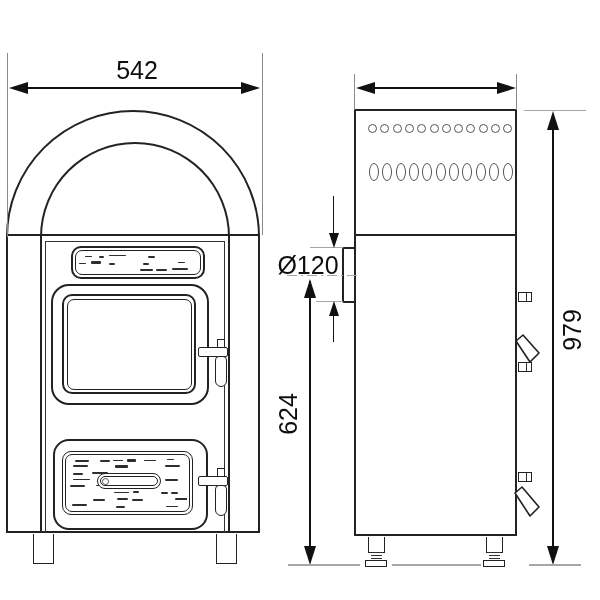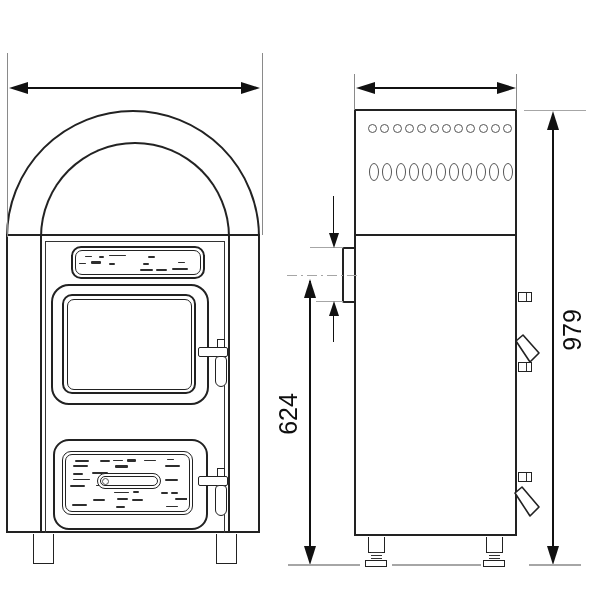--- a/index.html
+++ b/index.html
@@ -186,20 +186,21 @@
     <div class="box" style="left:483px;top:560px;width:22px;height:7px;border-width:1.8px;background:#fff;"></div>
   </div>
 
   <div class="view">
 
     <div class="vline ext" style="left:7px;top:53px;height:184px;"></div>
     <div class="vline ext" style="left:262px;top:53px;height:182px;"></div>
     <div class="hline" style="left:26px;top:87px;width:218px;"></div>
     <div class="arr left" style="left:9px;top:81.5px;"></div>
     <div class="arr right" style="left:241px;top:81.5px;"></div>
+    <div class="dimtext" style="left:87px;top:57px;width:100px;">542</div>
 
     <div class="vline ext" style="left:354px;top:74px;height:36px;"></div>
     <div class="vline ext" style="left:516px;top:74px;height:36px;"></div>
     <div class="hline" style="left:372px;top:87px;width:127px;"></div>
     <div class="arr left" style="left:356px;top:81.5px;"></div>
     <div class="arr right" style="left:497px;top:81.5px;"></div>
 
     <div class="hline cons" style="left:524px;top:110px;width:62px;"></div>
     <div class="vline" style="left:552px;top:115px;height:437px;"></div>
     <div class="arr up" style="left:546.5px;top:111px;"></div>
@@ -207,20 +208,21 @@
     <div class="dimtext vert" style="left:532px;top:317px;width:80px;height:26px;">979</div>
 
     <div class="vline" style="left:309px;top:281px;height:272px;"></div>
     <div class="arr up" style="left:303.5px;top:279px;"></div>
     <div class="arr down" style="left:303.5px;top:546px;"></div>
     <div class="dimtext vert" style="left:248px;top:401px;width:80px;height:26px;">624</div>
 
     <div class="hline cons" style="left:310px;top:247px;width:33px;"></div>
     <div class="hline cons" style="left:316px;top:301px;width:27px;"></div>
     <div class="dashdot" style="left:287px;top:275px;width:72px;"></div>
+    <div class="dimtext" style="left:272px;top:252px;width:72px;">Ø120</div>
     <div class="vline arrline" style="left:333.3px;top:196px;height:38px;"></div>
     <div class="arr sdown" style="left:328.5px;top:233px;"></div>
     <div class="arr sup" style="left:328.5px;top:301px;"></div>
     <div class="vline arrline" style="left:333.3px;top:315px;height:27px;"></div>
 
     <div class="ground" style="left:288px;top:564px;width:72px;"></div>
     <div class="ground" style="left:392px;top:564px;width:89px;"></div>
     <div class="ground" style="left:529px;top:564px;width:52px;"></div>
   </div>
 

